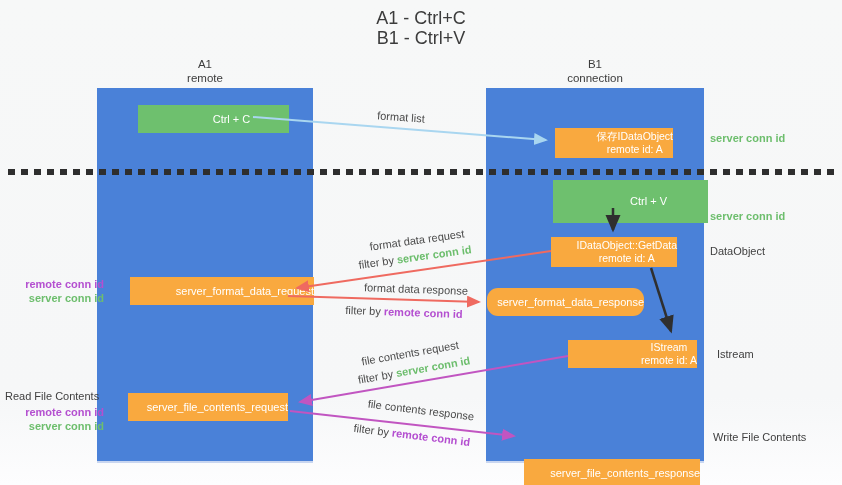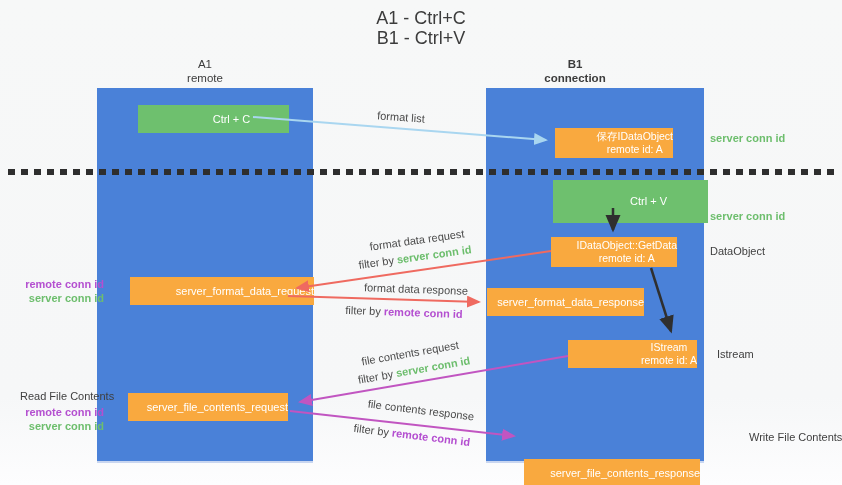--- a/index.html
+++ b/index.html
@@ -46,21 +46,21 @@
 
   <div class="title">
     <div>A1 - Ctrl+C</div>
     <div>B1 - Ctrl+V</div>
   </div>
 
   <div class="lane-header" style="left:97px; width:216px;">
     <div>A1</div>
     <div>remote</div>
   </div>
-  <div class="lane-header" style="left:466px; width:218px;font-weight:bold;">
+  <div class="lane-header" style="left:486px; width:218px;">
     <div>B1</div>
     <div>connection</div>
   </div>
 
   <div class="lane" style="left:97px; width:216px;"></div>
   <div class="lane" style="left:486px; width:218px;"></div>
 
   <div class="dotline"></div>
 
   <div class="node green" style="left:138px; top:105px; width:115px; height:28px;">Ctrl + C</div>
@@ -76,21 +76,21 @@
 
   <div class="node orange" style="left:551px; top:237px; width:126px; height:30px; font-size:10.5px;">
     <div>
       <div>IDataObject::GetData</div>
       <div>remote id: A</div>
     </div>
   </div>
 
   <div class="node orange" style="left:130px; top:277px; width:184px; height:28px;">server_format_data_request</div>
 
-  <div class="node orange" style="left:487px; top:288px; width:157px; height:28px;">server_format_data_response</div>
+  <div class="node orange" style="left:487px; top:288px; width:157px; height:28px;border-radius:11px;">server_format_data_response</div>
 
   <div class="node orange" style="left:568px; top:340px; width:129px; height:28px; font-size:10.5px;">
     <div>
       <div>IStream</div>
       <div>remote id: A</div>
     </div>
   </div>
 
   <div class="node orange" style="left:128px; top:393px; width:160px; height:28px;">server_file_contents_request</div>
 
@@ -143,25 +143,25 @@
   <div class="flabel" style="left:421px; top:410px; transform:translate(-50%,-50%) rotate(7deg);">file contents response</div>
   <div class="flabel" style="left:412px; top:435px; transform:translate(-50%,-50%) rotate(7deg);">
     <span>filter by</span>
     <span class="key-purple">remote conn id</span>
   </div>
 
   <div class="side-label key-green" style="left:710px; top:132px;">server conn id</div>
   <div class="side-label key-green" style="left:710px; top:210px;">server conn id</div>
   <div class="side-label plain" style="left:710px; top:245px;">DataObject</div>
   <div class="side-label plain" style="left:717px; top:348px;">Istream</div>
-  <div class="side-label plain" style="left:713px; top:431px;margin-left:36px;">Write File Contents</div>
+  <div class="side-label plain" style="left:713px; top:431px;">Write File Contents</div>
 
   <div class="conn-pair" style="left:10px; top:278px;">
     <div class="key-purple">remote conn id</div>
     <div class="key-green">server conn id</div>
   </div>
-  <div class="side-label plain" style="left:20px; top:390px;">Read File Contents</div>
+  <div class="side-label plain" style="left:5px; top:390px;">Read File Contents</div>
   <div class="conn-pair" style="left:10px; top:406px;">
     <div class="key-purple">remote conn id</div>
     <div class="key-green">server conn id</div>
   </div>
 
 </div>
 
 </body></html>

